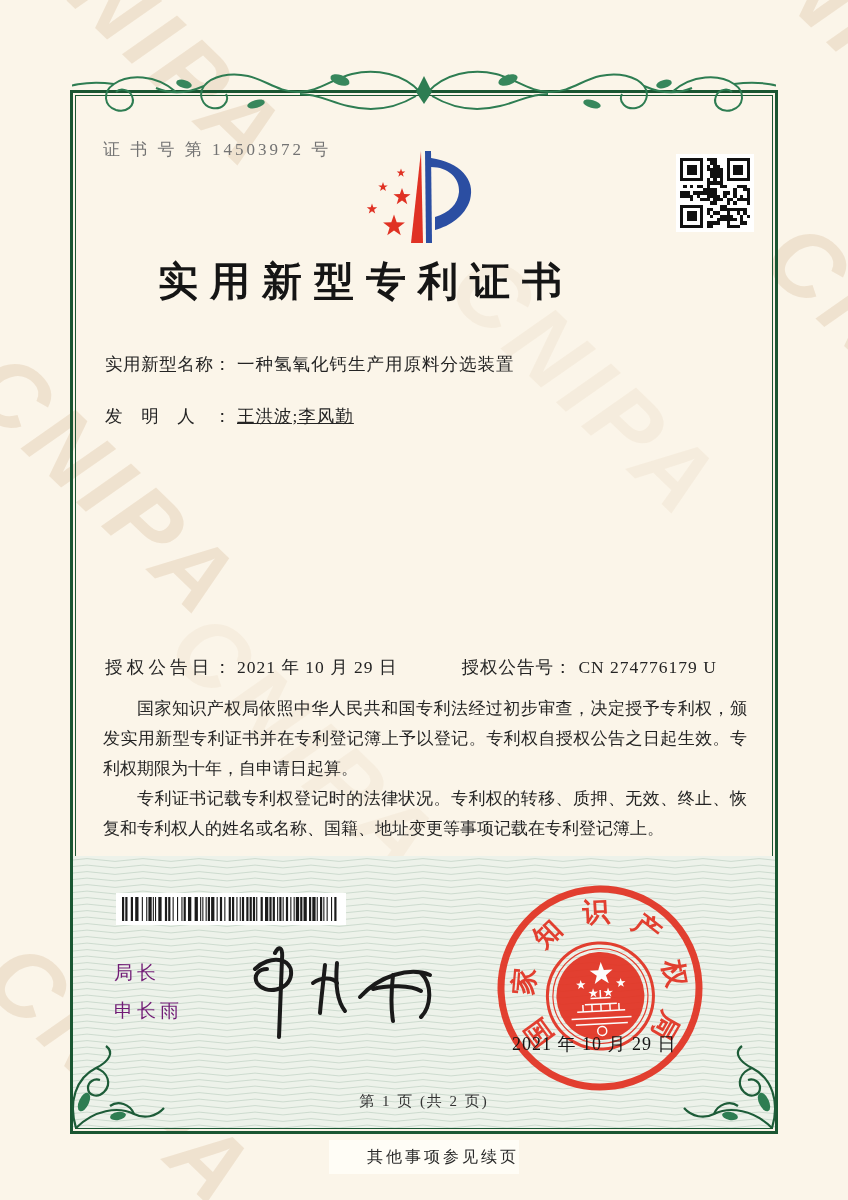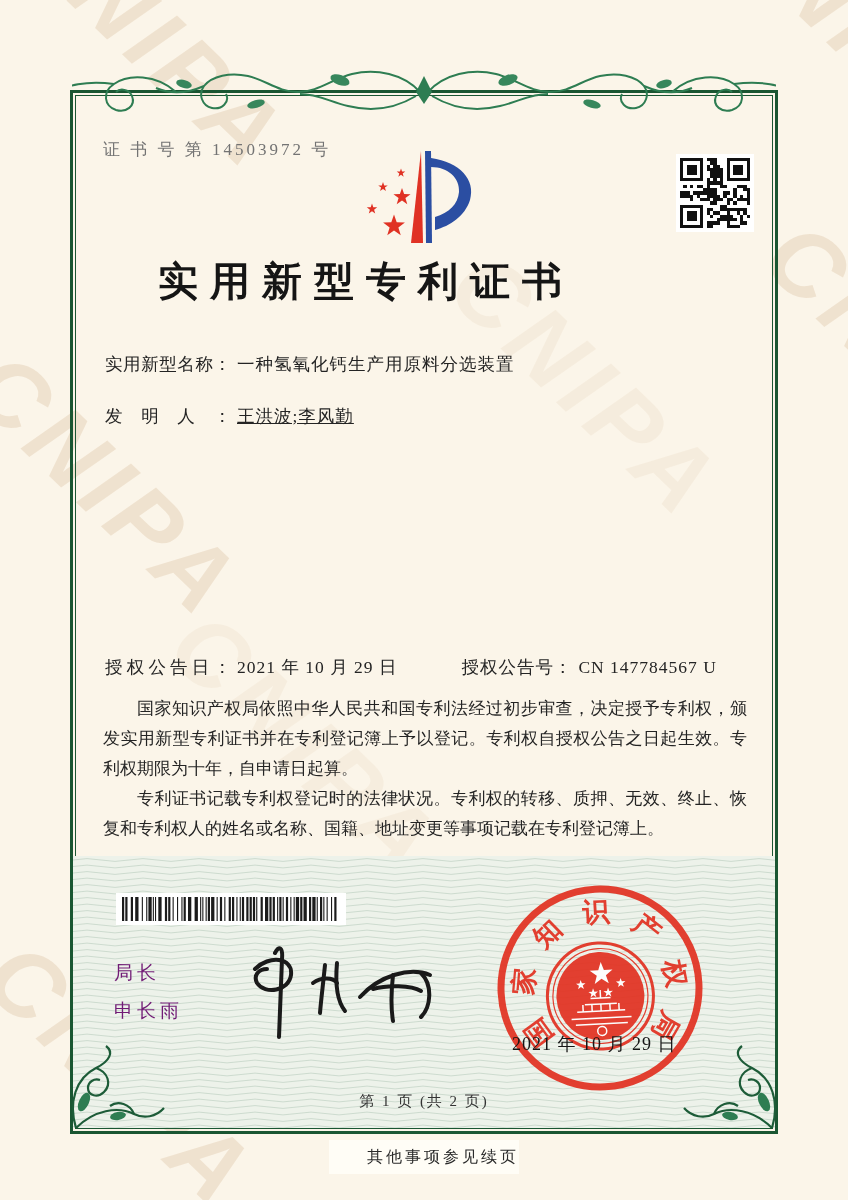--- a/index.html
+++ b/index.html
@@ -396,21 +396,21 @@
 
   <div class="abs title">实用新型专利证书</div>
 
   <div class="abs frow" style="top:352px;">
     <span class="flabel">实用新型名称：</span><span class="fvalue">一种氢氧化钙生产用原料分选装置</span>
   </div>
   <div class="abs frow" style="top:404px;text-decoration:underline;">
     <span class="flabel">发明人：</span><span class="fvalue">王洪波;李风勤</span>
   </div>
   <div class="abs frow" style="top:655px;">
-    <span class="flabel">授权公告日：</span><span class="fvalue">2021 年 10 月 29 日</span><span class="fvalue grant2">授权公告号：</span><span class="fvalue">CN 147784567 U</span>
+    <span class="flabel">授权公告日：</span><span class="fvalue">2021 年 10 月 29 日</span><span class="fvalue grant2">授权公告号：</span><span class="fvalue">CN 274776179 U</span>
   </div>
 
   <div class="abs bodytxt">
     <p>国家知识产权局依照中华人民共和国专利法经过初步审查，决定授予专利权，颁发实用新型专利证书并在专利登记簿上予以登记。专利权自授权公告之日起生效。专利权期限为十年，自申请日起算。</p>
     <p>专利证书记载专利权登记时的法律状况。专利权的转移、质押、无效、终止、恢复和专利权人的姓名或名称、国籍、地址变更等事项记载在专利登记簿上。</p>
   </div>
 
   <div class="abs barcodebox">
     <svg id="barcode" width="230" height="32">
         <rect x="6.0" y="4" width="2.2" height="24" fill="#1b1b1b"></rect>

